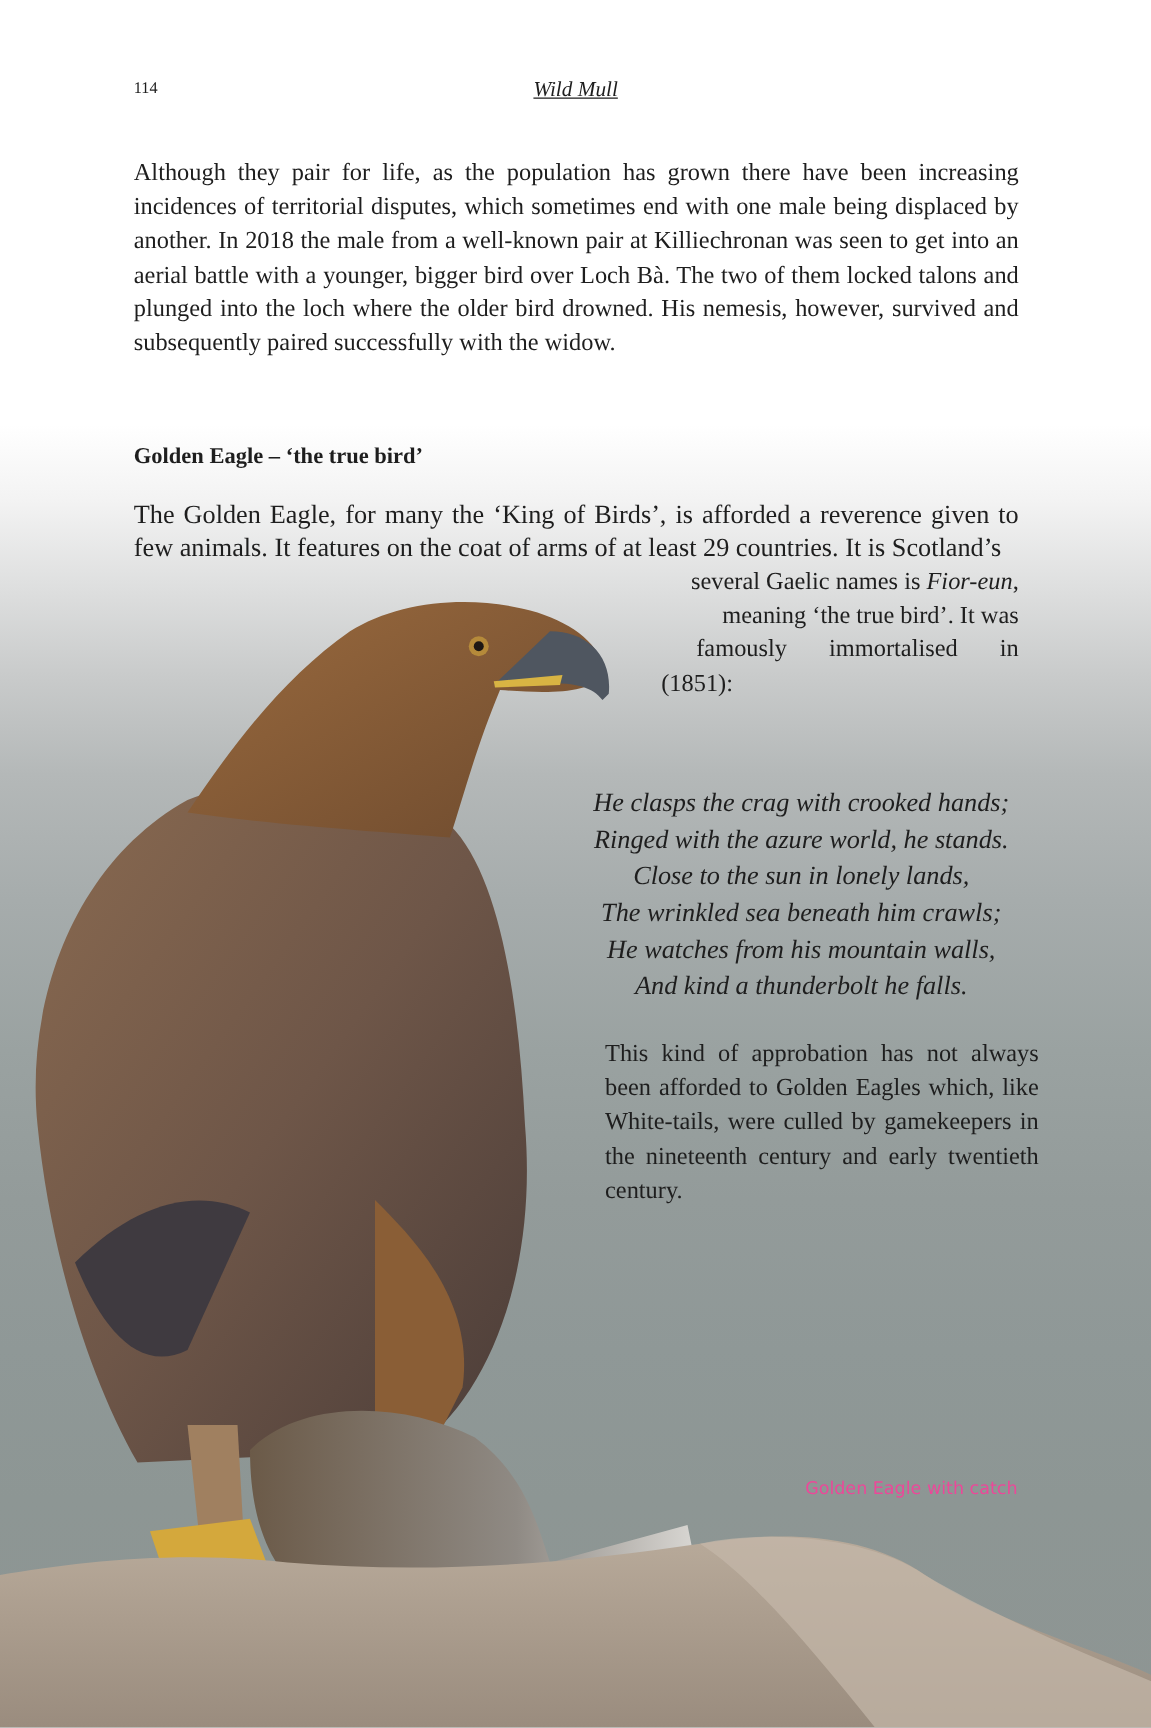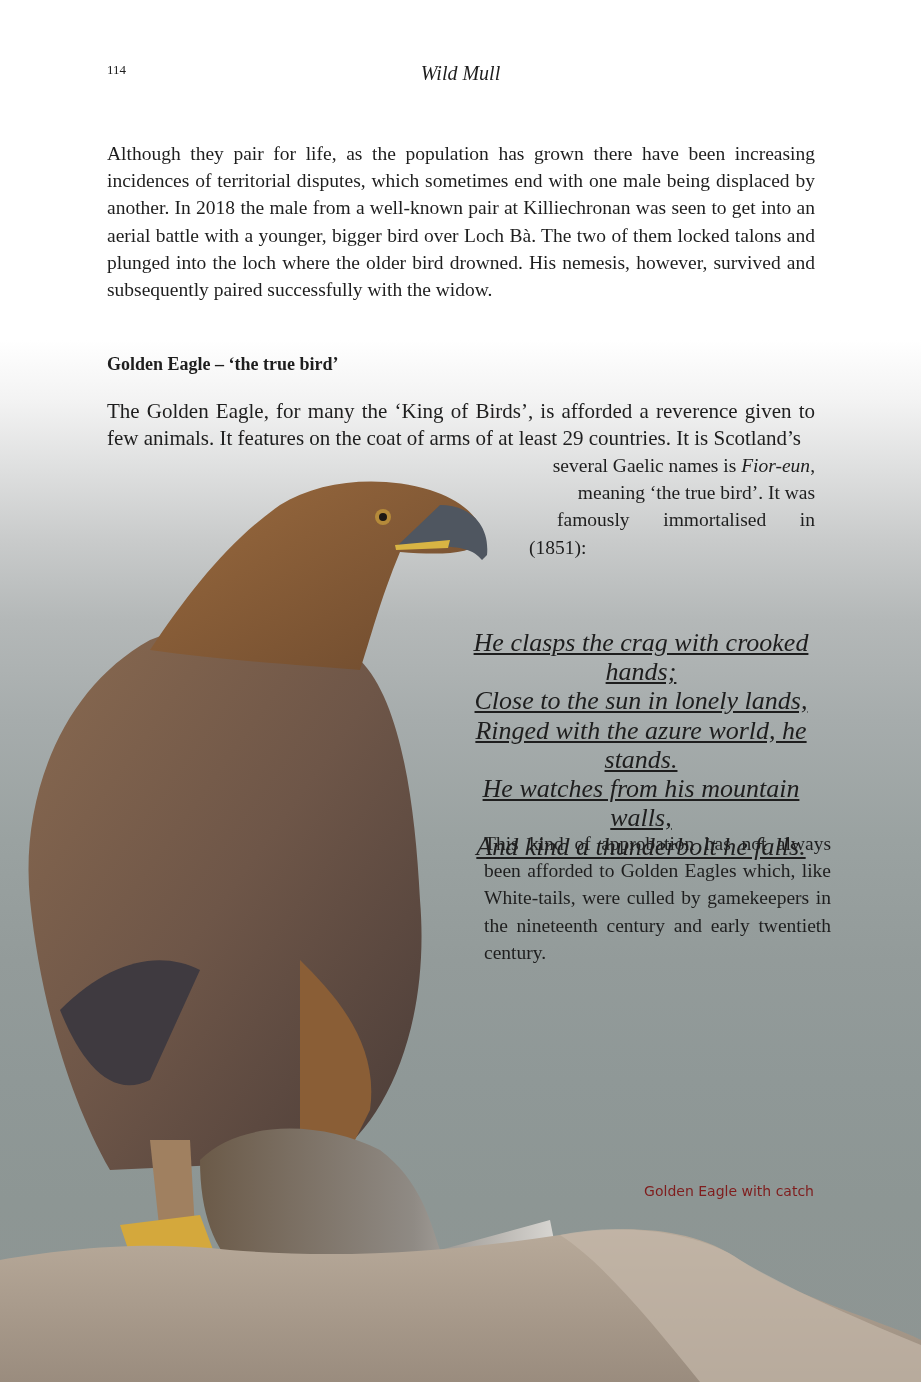--- a/index.html
+++ b/index.html
@@ -6,31 +6,31 @@
   body { width:921px; height:1382px; position:relative; overflow:hidden;
     font-family:"Liberation Serif","DejaVu Serif",serif; color:#1e1e1e;
     background: linear-gradient(to bottom,
       #ffffff 0px, #ffffff 340px, #f3f3f3 400px, #dedfdf 470px,
       #c9cbcb 540px, #b4b8b8 620px, #a6acac 720px, #9aa2a1 840px,
       #939b9a 960px, #8f9897 1080px, #8d9694 1200px, #8e9593 1382px);
   }
   .photo { position:absolute; left:0; top:0; width:921px; height:1382px; z-index:0; }
   .text { position:absolute; z-index:2; }
   .runhead-num { left:107px; top:62px; font-size:13px; }
-  .runhead-title { left:0; width:921px; top:62px; text-align:center; font-style:italic; font-size:20px; }
-  .para1 { left:107px; top:140px; width:708px; font-size:19.5px; line-height:27.2px; text-align:justify; }
+  .runhead-title { left:0; width:921px; top:62px; text-align:center; font-style:italic; font-size:17px;text-decoration:underline; }
+  .para1 { left:107px; top:125px; width:708px; font-size:19.5px; line-height:27.2px; text-align:justify; }
   .heading { left:107px; top:354px; font-size:18px; font-weight:bold; }
   .para2 { left:107px; top:398px; width:708px; font-size:21px; line-height:27.2px; text-align:justify; }
   .para2b { right:106px; top:452px; width:360px; font-size:19.5px; line-height:27.2px; text-align:right; }
   .para2b .ln { display:block; }
   .para2b .ln.just { text-align:justify; text-align-last:justify; }
-  .poem { left:466px; top:628px; width:350px; text-align:center; font-style:italic; font-size:26px; line-height:29.2px;text-decoration:underline; }
+  .poem { left:466px; top:628px; width:350px; text-align:center; font-style:italic; font-size:21px; line-height:29.2px; }
   .poem .ln { display:block; }
   .para3 { left:468px; top:814px; width:347px; font-size:19.5px; line-height:27.2px; text-align:justify; }
-  .caption { left:600px; width:214px; top:1183px; text-align:right; font-family:"DejaVu Sans","Liberation Sans",sans-serif; font-size:14px; color:#7f1d1d; }
+  .caption { left:600px; width:214px; top:1183px; text-align:right; font-family:"DejaVu Sans","Liberation Sans",sans-serif; font-size:14px; color:#ec4899; }
   em { }
 </style>
 </head>
 <body>
 
 <svg class="photo" viewBox="0 0 921 1382" xmlns="http://www.w3.org/2000/svg">
   <defs>
     <linearGradient id="body" x1="0" y1="0" x2="1" y2="1">
       <stop offset="0" stop-color="#8a6a50"></stop>
       <stop offset="0.5" stop-color="#6e5648"></stop>
@@ -85,21 +85,22 @@
 
 <div class="text para2b">
   <span class="ln"><span>several Gaelic names is </span><em>Fior-eun</em><span>,</span></span>
   <span class="ln" style="width:262px;margin-left:auto;">meaning ‘the true bird’. It was</span>
   <span class="ln just" style="width:258px;margin-left:auto;">famously immortalised in</span>
   <span class="ln" style="text-align:left;width:286px;margin-left:auto;">(1851):</span>
 </div>
 
 <div class="text poem">
   <span class="ln">He clasps the crag with crooked hands;</span>
+  <span class="ln">Ringed with the azure world, he stands.</span>
   <span class="ln">Close to the sun in lonely lands,</span>
-  <span class="ln">Ringed with the azure world, he stands.</span>
+  <span class="ln">The wrinkled sea beneath him crawls;</span>
   <span class="ln">He watches from his mountain walls,</span>
   <span class="ln">And kind a thunderbolt he falls.</span>
 </div>
 
 <p class="text para3" style="margin:16px">This kind of approbation has not always been afforded to Golden Eagles which, like White-tails, were culled by gamekeepers in the nineteenth century and early twentieth century.</p>
 
 <div class="text caption">Golden Eagle with catch</div>
 
 </body></html>

